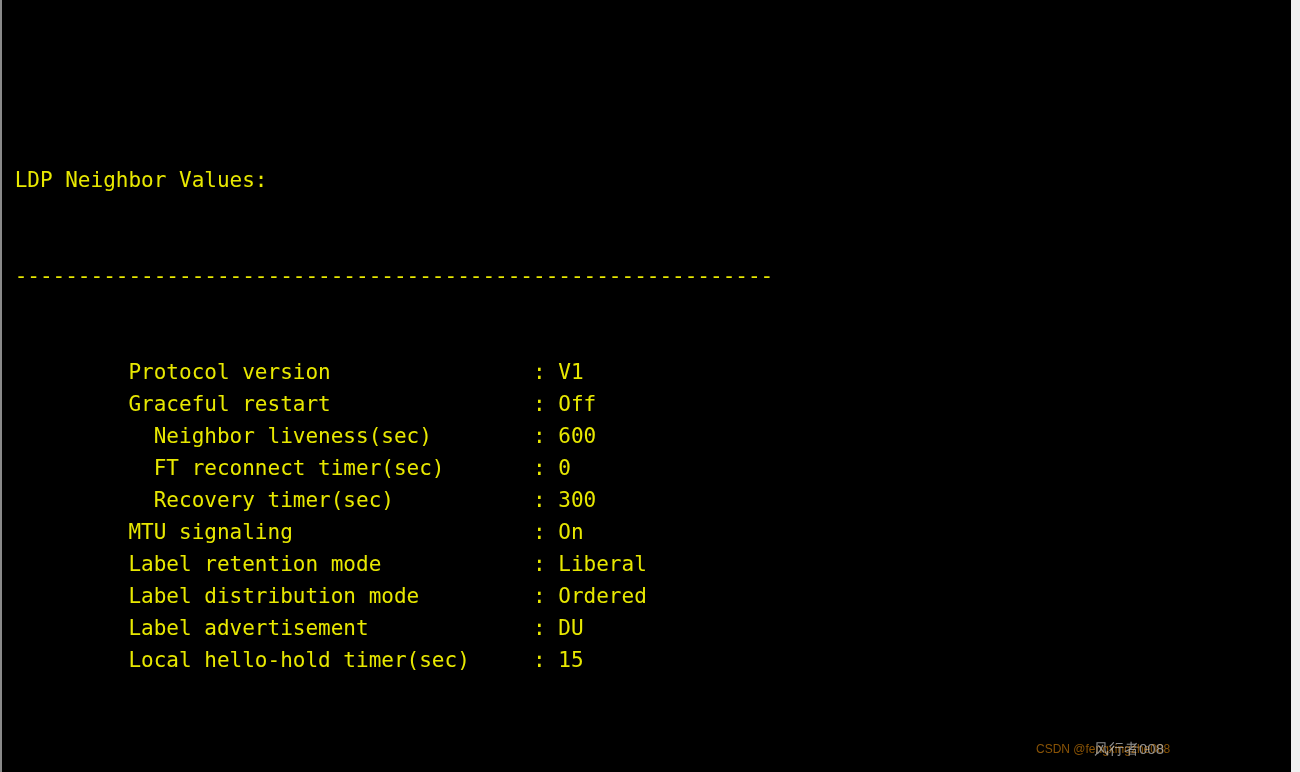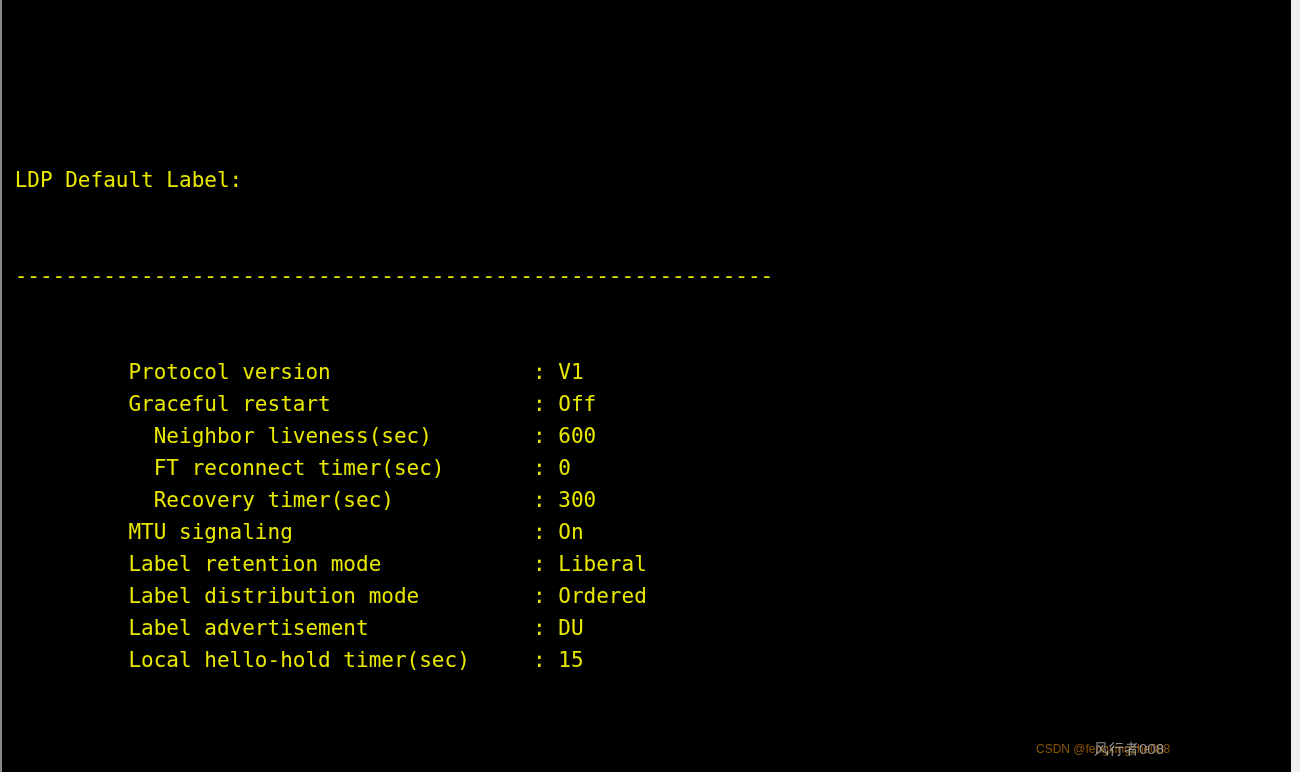--- a/index.html
+++ b/index.html
@@ -91,21 +91,21 @@
     font-size: 15px;
   }
 </style>
 </head>
 <body>
 
 <div id="terminal">
 
   <div id="screen-text">
     <div class="line blank">&nbsp;</div>
-    <div class="line"> LDP Default Label:</div>
+    <div class="line"> LDP Neighbor Values:</div>
     <div class="line sep"> ------------------------------------------------------------</div>
     <div id="param-lines"><div class="line">          Protocol version                : V1</div><div class="line">          Graceful restart                : Off</div><div class="line">            Neighbor liveness(sec)        : 600</div><div class="line">            FT reconnect timer(sec)       : 0</div><div class="line">            Recovery timer(sec)           : 300</div><div class="line">          MTU signaling                   : On</div><div class="line">          Label retention mode            : Liberal</div><div class="line">          Label distribution mode         : Ordered</div><div class="line">          Label advertisement             : DU</div><div class="line">          Local hello-hold timer(sec)     : 15</div></div>
     
   </div>
 
   <div id="watermark">
     <div class="wm-layer">CSDN @fengxingzhe008</div>
     <div class="wm-layer wm-overlay">风行者008</div>
   </div>
 

